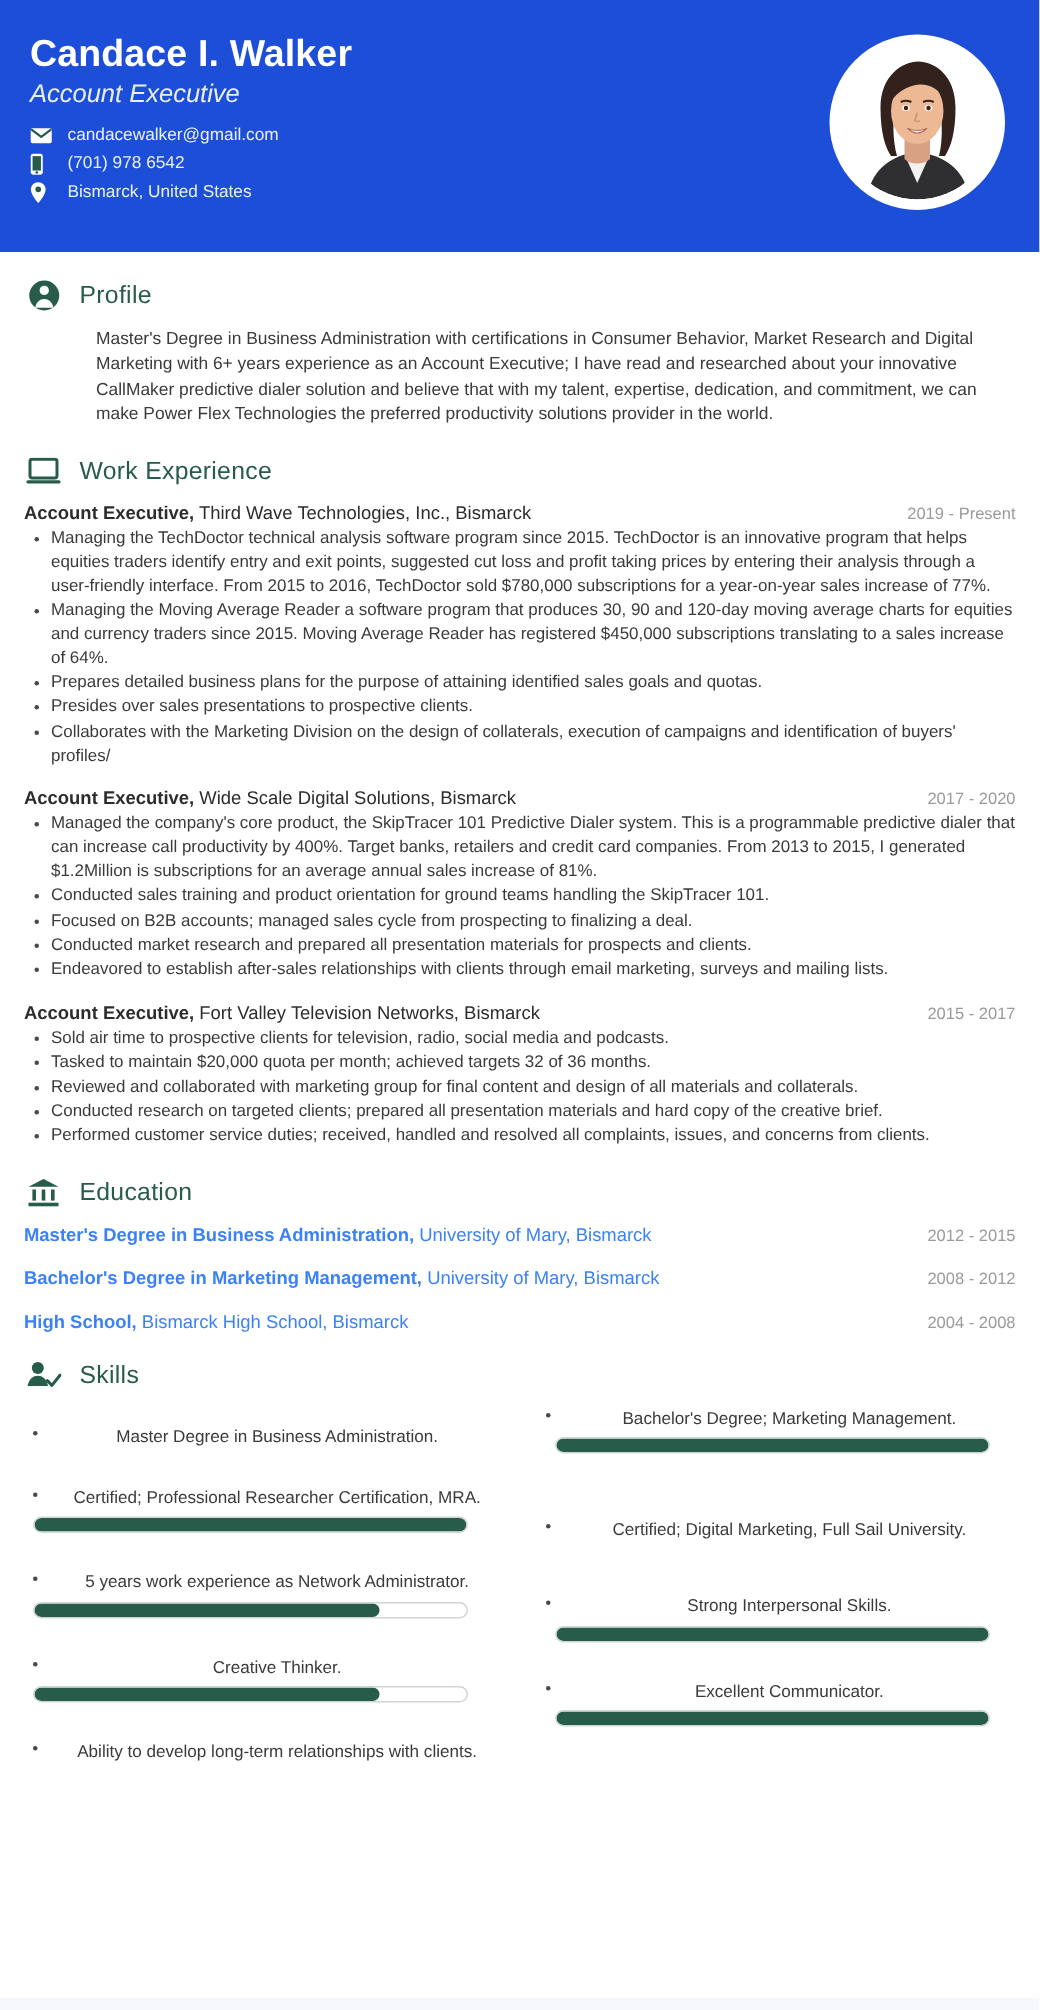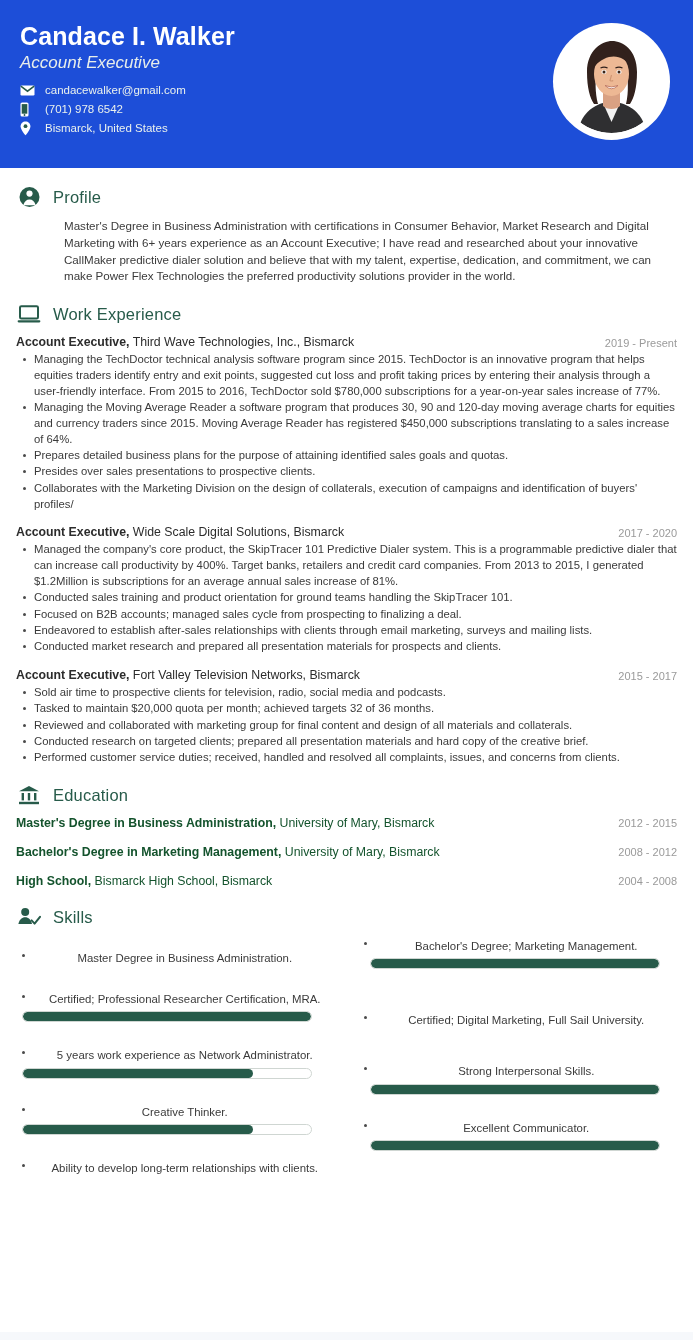--- a/index.html
+++ b/index.html
@@ -170,21 +170,21 @@
     background: #4a4a4a;
   }
 
   
   .edu-item {
     display: flex;
     align-items: baseline;
     justify-content: space-between;
     margin-bottom: 15px;
   }
-  .edu-text { font-size: 12.3px; color: #14532d; }
+  .edu-text { font-size: 12.3px; color: #3b82f6; }
   .edu-degree { font-weight: bold; }
   .edu-school { font-weight: normal; }
   .edu-dates {
     font-size: 11px;
     color: #9a9a9a;
     white-space: nowrap;
     padding-left: 12px;
   }
 
   
@@ -376,22 +376,22 @@
         <div class="job-header">
           <div class="job-title-line">
             <span class="job-role">Account Executive,</span><span class="job-org"> Wide Scale Digital Solutions, Bismarck</span>
           </div>
           <div class="job-dates">2017 - 2020</div>
         </div>
         <ul class="bullets">
           <li>Managed the company's core product, the SkipTracer 101 Predictive Dialer system. This is a programmable predictive dialer that can increase call productivity by 400%. Target banks, retailers and credit card companies. From 2013 to 2015, I generated $1.2Million is subscriptions for an average annual sales increase of 81%.</li>
           <li>Conducted sales training and product orientation for ground teams handling the SkipTracer 101.</li>
           <li>Focused on B2B accounts; managed sales cycle from prospecting to finalizing a deal.</li>
+          <li>Conducted market research and prepared all presentation materials for prospects and clients.</li>
           <li>Endeavored to establish after-sales relationships with clients through email marketing, surveys and mailing lists.</li>
-          <li>Conducted market research and prepared all presentation materials for prospects and clients.</li>
         </ul>
       </div>
 
       <div class="job">
         <div class="job-header">
           <div class="job-title-line">
             <span class="job-role">Account Executive,</span><span class="job-org"> Fort Valley Television Networks, Bismarck</span>
           </div>
           <div class="job-dates">2015 - 2017</div>
         </div>

